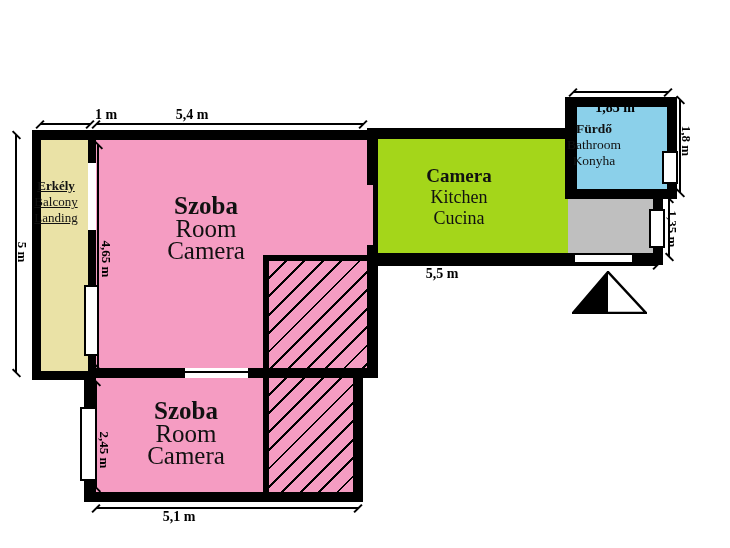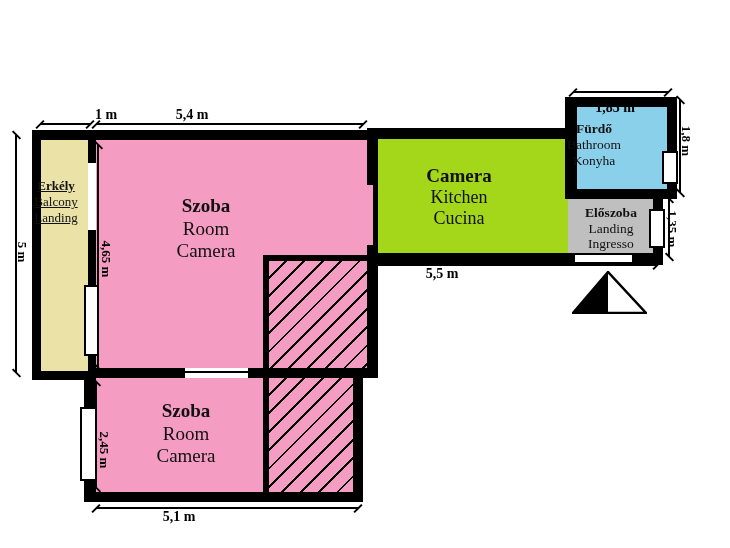--- a/index.html
+++ b/index.html
@@ -34,21 +34,21 @@
   .dimv::before{top:-1px;} .dimv::after{bottom:-1px;}
   
   .dlabel{
     position:absolute;font-weight:bold;font-size:14px;white-space:nowrap;
     transform:translate(-50%,-50%);color:#000;
   }
   .dlabel.rot{transform:translate(-50%,-50%) rotate(90deg);font-size:13px;}
   
   .roomlbl{position:absolute;text-align:center;transform:translate(-50%,-50%);white-space:nowrap;}
   .roomlbl .hu{font-weight:bold;}
-  .lbl-lg{font-size:19px;line-height:22.5px;}
+  .lbl-lg{font-size:25px;line-height:22.5px;}
   .lbl-md{font-size:18px;line-height:21.5px;}
   .lbl-sm{font-size:13.5px;line-height:16px;}
   .lbl-xs{font-size:13px;line-height:16px;}
 </style>
 </head>
 <body>
 
 <div id="plan">
 
   <div class="fill c-balcony" style="left:41px;top:140px;width:47px;height:231px;"></div>
@@ -126,25 +126,20 @@
   <div class="roomlbl lbl-md" style="left:459px;top:197px;">
     <div class="hu" style="font-size:19px;">Camera</div>
     <div>Kitchen</div>
     <div>Cucina</div>
   </div>
   <div class="roomlbl lbl-sm" style="left:594px;top:145px;">
     <div class="hu">Fürdő</div>
     <div>Bathroom</div>
     <div>Konyha</div>
   </div>
-  <div class="roomlbl lbl-sm" style="left:611px;top:228px;line-height:15.5px;">
-    <div class="hu">Előszoba</div>
-    <div>Landing</div>
-    <div>Ingresso</div>
-  </div>
   <div class="roomlbl lbl-lg" style="left:186px;top:434px;">
     <div class="hu">Szoba</div>
     <div>Room</div>
     <div>Camera</div>
   </div>
 
   <svg class="abs" style="left:572px;top:271px;" width="75" height="43" viewBox="0 0 75 43">
     <polygon points="36,1 1,42 74,42" fill="#ffffff" stroke="#000000" stroke-width="2.5" stroke-linejoin="miter"></polygon>
     <polygon points="36,1 1,42 36,42" fill="#000000"></polygon>
   </svg>

